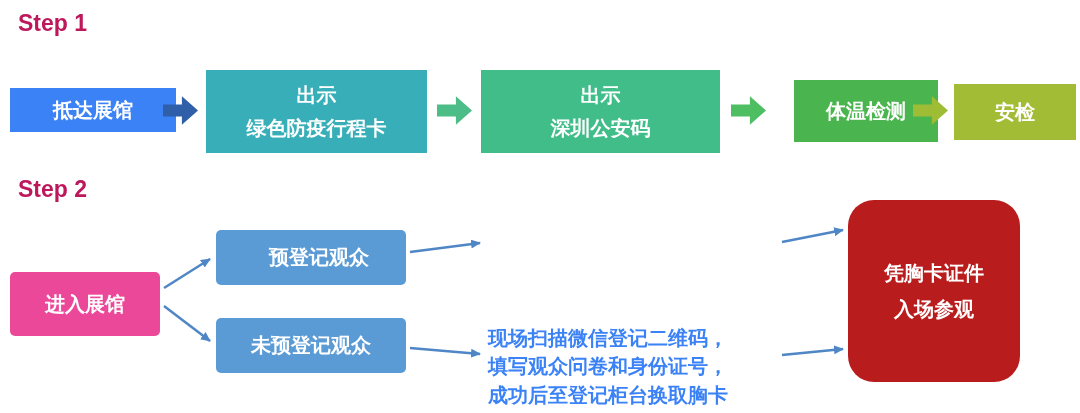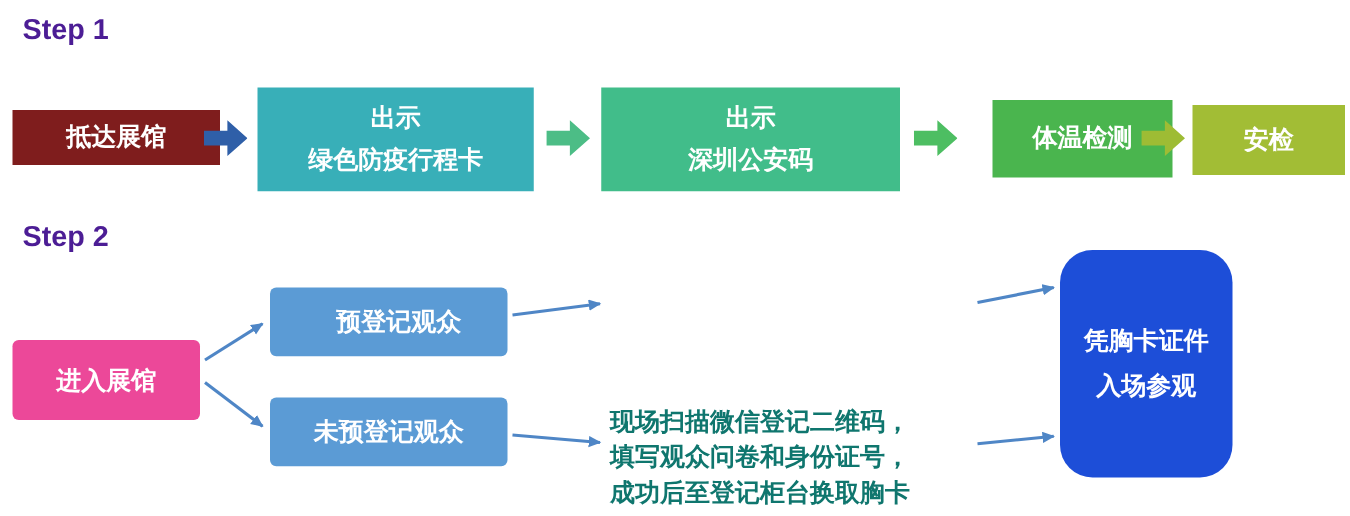--- a/index.html
+++ b/index.html
@@ -4,21 +4,21 @@
 <style>
   * { margin:0; padding:0; box-sizing:border-box; }
   html, body { width:1080px; height:413px; }
   body {
     position:relative;
     background:#ffffff;
     font-family:"Liberation Sans", sans-serif;
     overflow:hidden;
   }
   .abs { position:absolute; }
-  .step-label { font-size:23px; font-weight:700; color:#4c1d95; }
+  .step-label { font-size:23px; font-weight:700; color:#be185d; }
   .node {
     display:flex; align-items:center; justify-content:center;
     text-align:center; color:#ffffff; font-weight:700;
     white-space:pre-line;
   }
   .s1-node { font-size:20px; line-height:1.65; }
   .block-arrow {
     clip-path:polygon(0 31%, 54% 31%, 54% 4%, 100% 50%, 54% 96%, 54% 69%, 0 69%);
   }
   .s2-node { border-radius:5px; font-size:20px; }
@@ -35,21 +35,21 @@
   .connectors line { stroke:#4f86c6; stroke-width:2.5; }
   .connectors .head { fill:#4f86c6; }
 </style>
 </head>
 <body>
 
 <div class="abs" style="left:0; top:0; width:1080px; height:413px;">
 
   <div class="abs step-label" style="left:18px; top:10px;">Step 1</div>
 
-  <div class="abs node s1-node" style="left: 10px; top: 88px; width: 166px; height: 44px; background: #7f1d1d;">抵达展馆</div>
+  <div class="abs node s1-node" style="left: 10px; top: 88px; width: 166px; height: 44px; background: #3b82f6;">抵达展馆</div>
 
   <div class="abs block-arrow" style="left: 163px; top: 95px; width: 35px; height: 31px; background: rgb(47, 95, 168);"></div>
 
   <div class="abs node s1-node" style="left: 206px; top: 70px; width: 221px; height: 83px; background: rgb(56, 175, 184);">出示
 绿色防疫行程卡</div>
 
   <div class="abs block-arrow" style="left: 437px; top: 95px; width: 35px; height: 31px; background: rgb(76, 189, 134);"></div>
 
   <div class="abs node s1-node" style="left: 481px; top: 70px; width: 239px; height: 83px; background: rgb(65, 189, 138);">出示
 深圳公安码</div>
@@ -64,25 +64,25 @@
 
   <div class="abs step-label" style="left:18px; top:176px;">Step 2</div>
 
   <div class="abs node s2-node" style="left: 10px; top: 272px; width: 150px; height: 64px; background: #ec4899;">进入展馆</div>
 
   <div class="abs node s2-node" style="left: 216px; top: 230px; width: 190px; height: 55px; background: rgb(91, 155, 213); padding-left: 16px;">预登记观众</div>
 
   <div class="abs node s2-node" style="left: 216px; top: 318px; width: 190px; height: 55px; background: rgb(91, 155, 213);">未预登记观众</div>
 
 
-  <div class="abs desc" style="left: 488px; top: 324px; width: 300px; color: #0f766e;">现场扫描微信登记二维码，
+  <div class="abs desc" style="left: 488px; top: 324px; width: 300px; color: #3b82f6;">现场扫描微信登记二维码，
 填写观众问卷和身份证号，
 成功后至登记柜台换取胸卡</div>
 
-  <div class="abs node end-node" style="left: 848px; top: 200px; width: 138px; height: 182px; background: #1d4ed8;">凭胸卡证件
+  <div class="abs node end-node" style="left: 848px; top: 200px; width: 172px; height: 182px; background: #b91c1c;">凭胸卡证件
 入场参观</div>
 
   <svg class="connectors" viewBox="0 0 1080 413">
     <defs>
       <marker id="ah" markerUnits="userSpaceOnUse" markerWidth="11" markerHeight="10" refX="9" refY="4.5" orient="auto">
         <path class="head" d="M0,0 L10,4.5 L0,9 Z"></path>
       </marker>
     </defs>
     <line x1="164" y1="288" x2="210" y2="259" marker-end="url(#ah)"></line>
     <line x1="164" y1="306" x2="210" y2="341" marker-end="url(#ah)"></line>

